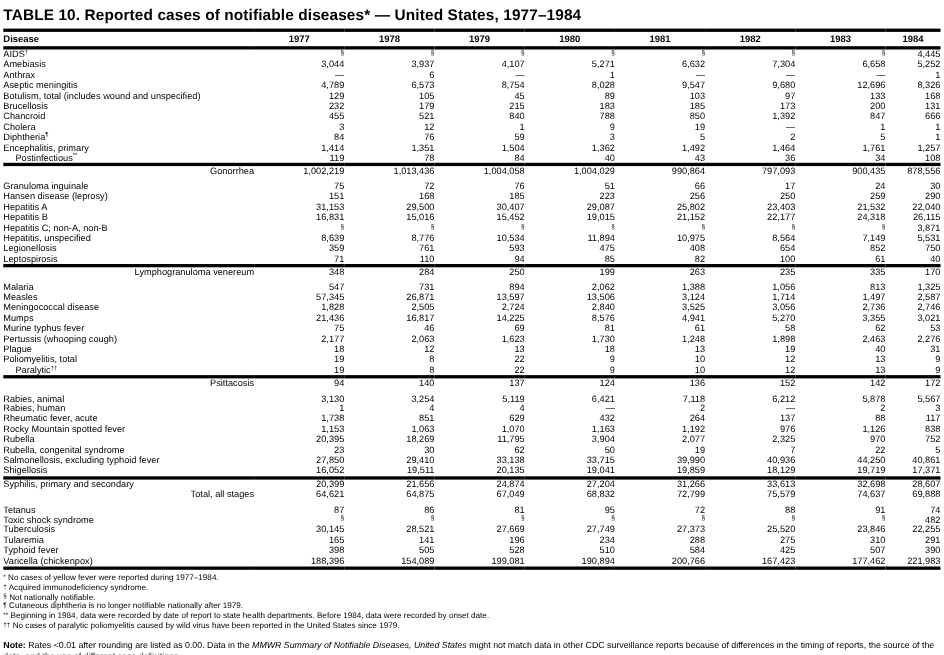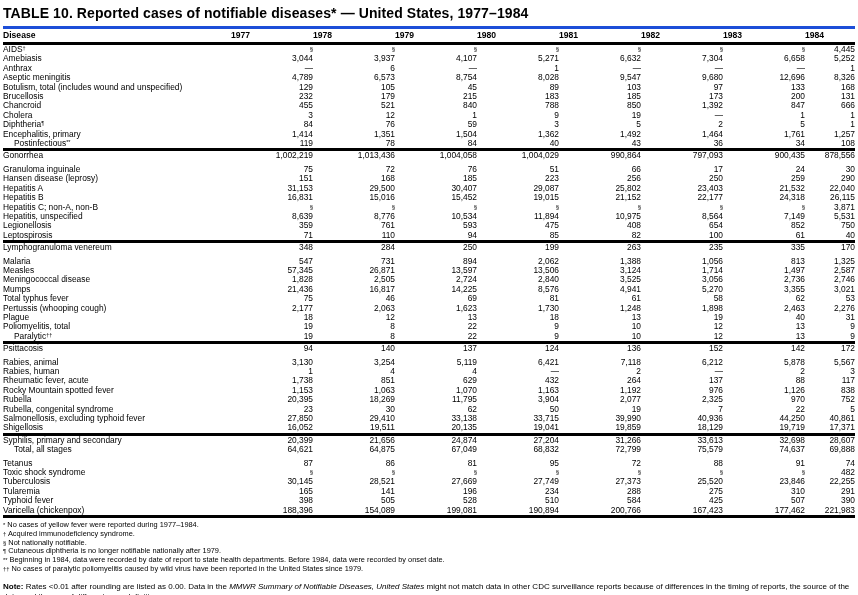--- a/index.html
+++ b/index.html
@@ -1,36 +1,36 @@
 <!DOCTYPE html>
 <html><head>
 <meta charset="utf-8">
 <style>
   * { margin:0; padding:0; box-sizing:border-box; }
   html,body { width:858px; height:595px; background:#fff; color:#000; overflow:hidden;
     font-family:"Liberation Sans", sans-serif; }
   .page { padding:5px 3px 0 3px; width:858px; }
   .title { font-size:14px; font-weight:bold; letter-spacing:0.1px; margin-bottom:5px; }
   table { border-collapse:collapse; table-layout:fixed; width:852px;
-    border-top:3px solid #1d4ed8; border-bottom:3px solid #000; }
+    border-top:3px solid #000000; border-bottom:3px solid #000; }
   col.c-disease { width:228px; }
   col.c-year { width:82px; }
   col.c-last { width:50px; }
   thead { border-bottom:3px solid #000; }
-  th { font-size:8.6px; font-weight:bold; text-align:left; padding:1px 0 2px 0; line-height:10px; }
+  th { font-size:8.6px; font-weight:bold; text-align:center; padding:1px 0 2px 0; line-height:10px; }
   th.disease-h { text-align:left; }
   tbody.section { border-top:3px solid #000; }
   tbody.first { border-top:none; }
   td { font-size:8.4px; line-height:9.4px; height:9.4px; padding:0; white-space:nowrap;
     overflow:hidden; }
   td.disease { text-align:left; }
   td.indent { padding-left:11px; }
   td.num { text-align:right; }
   td.nn { font-size:6px; vertical-align:top; line-height:8px; }
-  tr.gap-after td { padding-bottom:4px; }
+  tr.gap-after td { padding-bottom:4px;text-align:right; }
   sup { font-size:5.5px; vertical-align:top; line-height:6px; }
   .footnotes { margin-top:3px; }
   .fn { font-size:7.4px; line-height:8.7px; padding-left:10px; text-indent:-10px; }
   .fn .sym { font-size:5.8px; vertical-align:top; }
   .note { margin-top:9px; font-size:8px; line-height:9.8px; width:852px; }
   .note .note-label { font-weight:bold; }
   .note .it { font-style:italic; }
 </style>
 </head>
 <body>
@@ -338,21 +338,21 @@
           <td class="num">21,436</td>
           <td class="num">16,817</td>
           <td class="num">14,225</td>
           <td class="num">8,576</td>
           <td class="num">4,941</td>
           <td class="num">5,270</td>
           <td class="num">3,355</td>
           <td class="num">3,021</td>
         </tr>
         <tr>
-          <td class="disease">Total typhus fever</td>
+          <td class="disease">Murine typhus fever</td>
           <td class="num">75</td>
           <td class="num">46</td>
           <td class="num">69</td>
           <td class="num">81</td>
           <td class="num">61</td>
           <td class="num">58</td>
           <td class="num">62</td>
           <td class="num">53</td>
         </tr>
         <tr>

